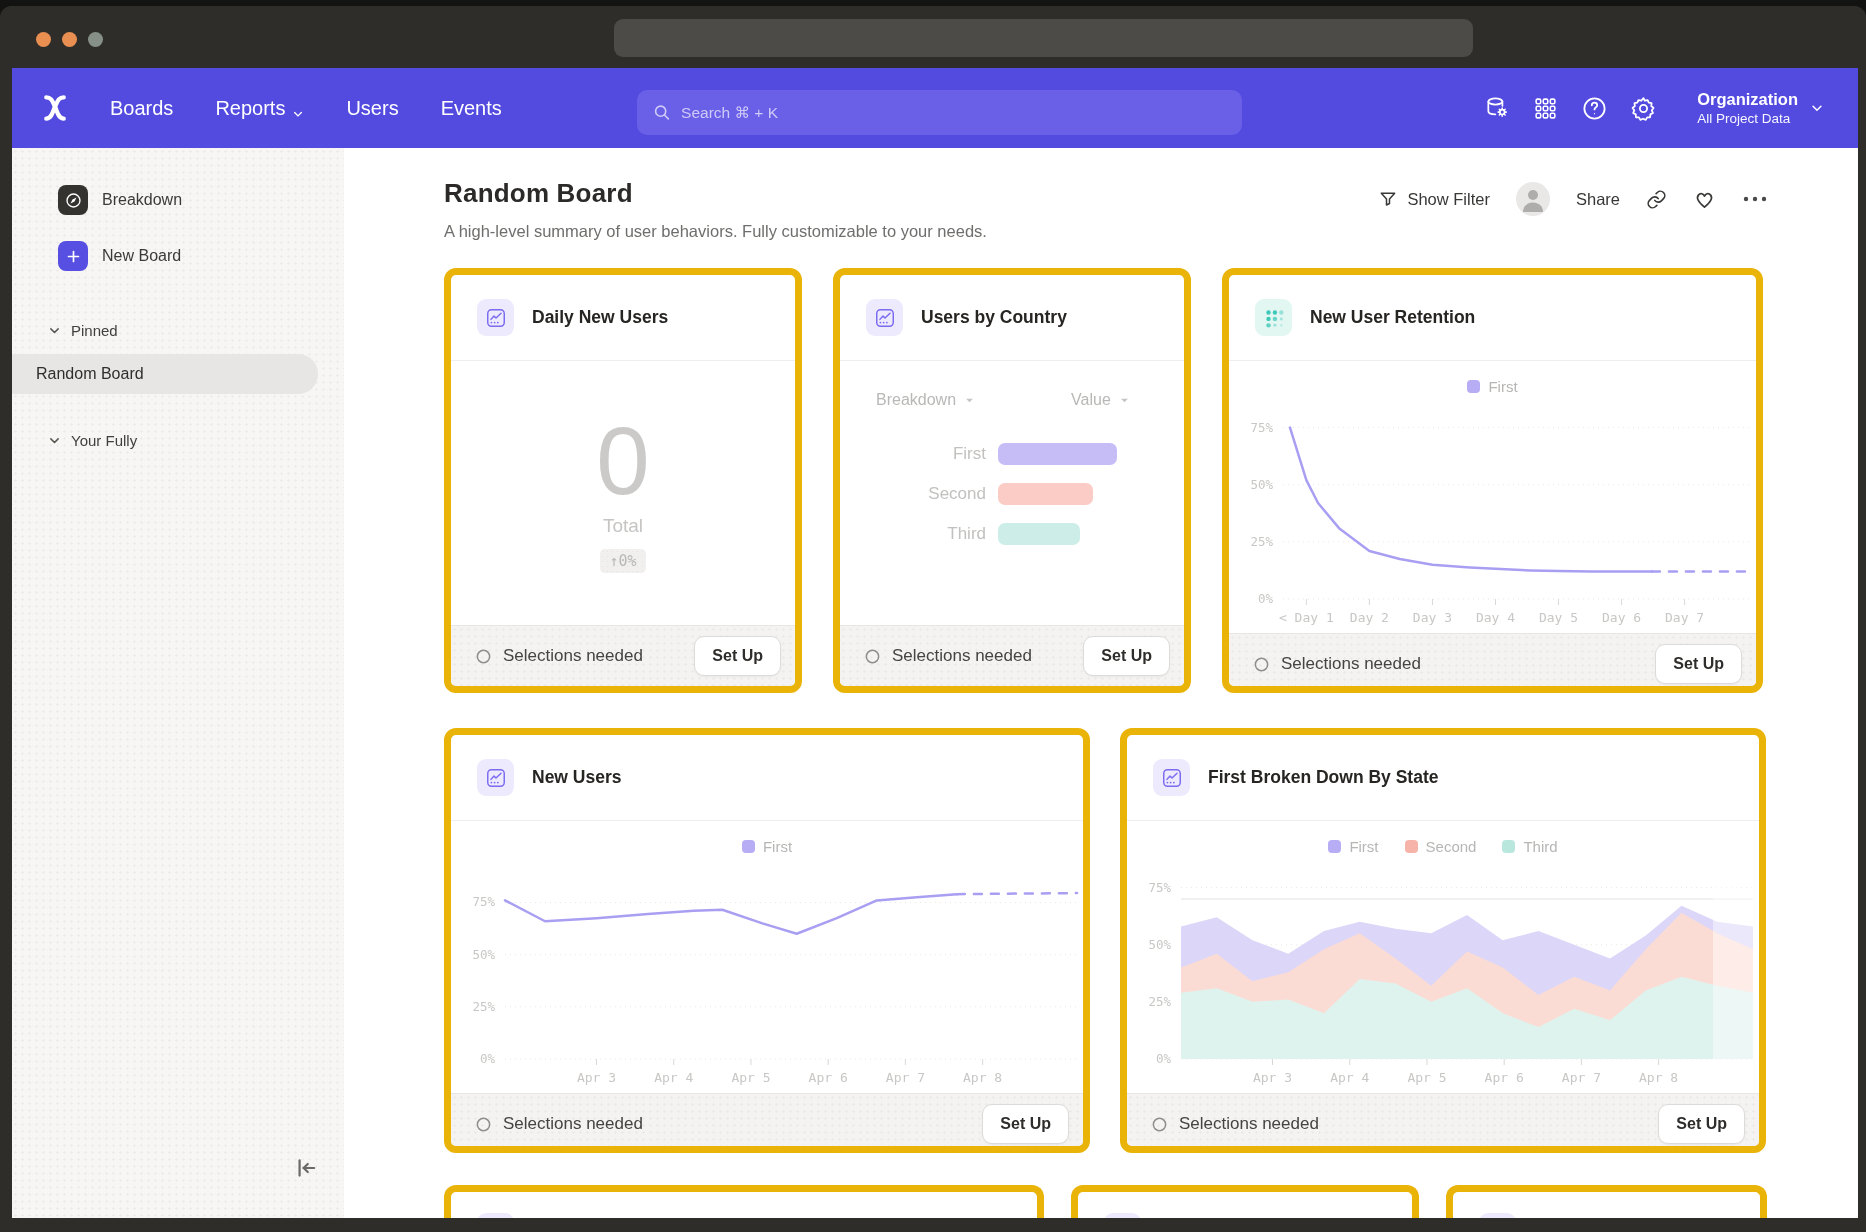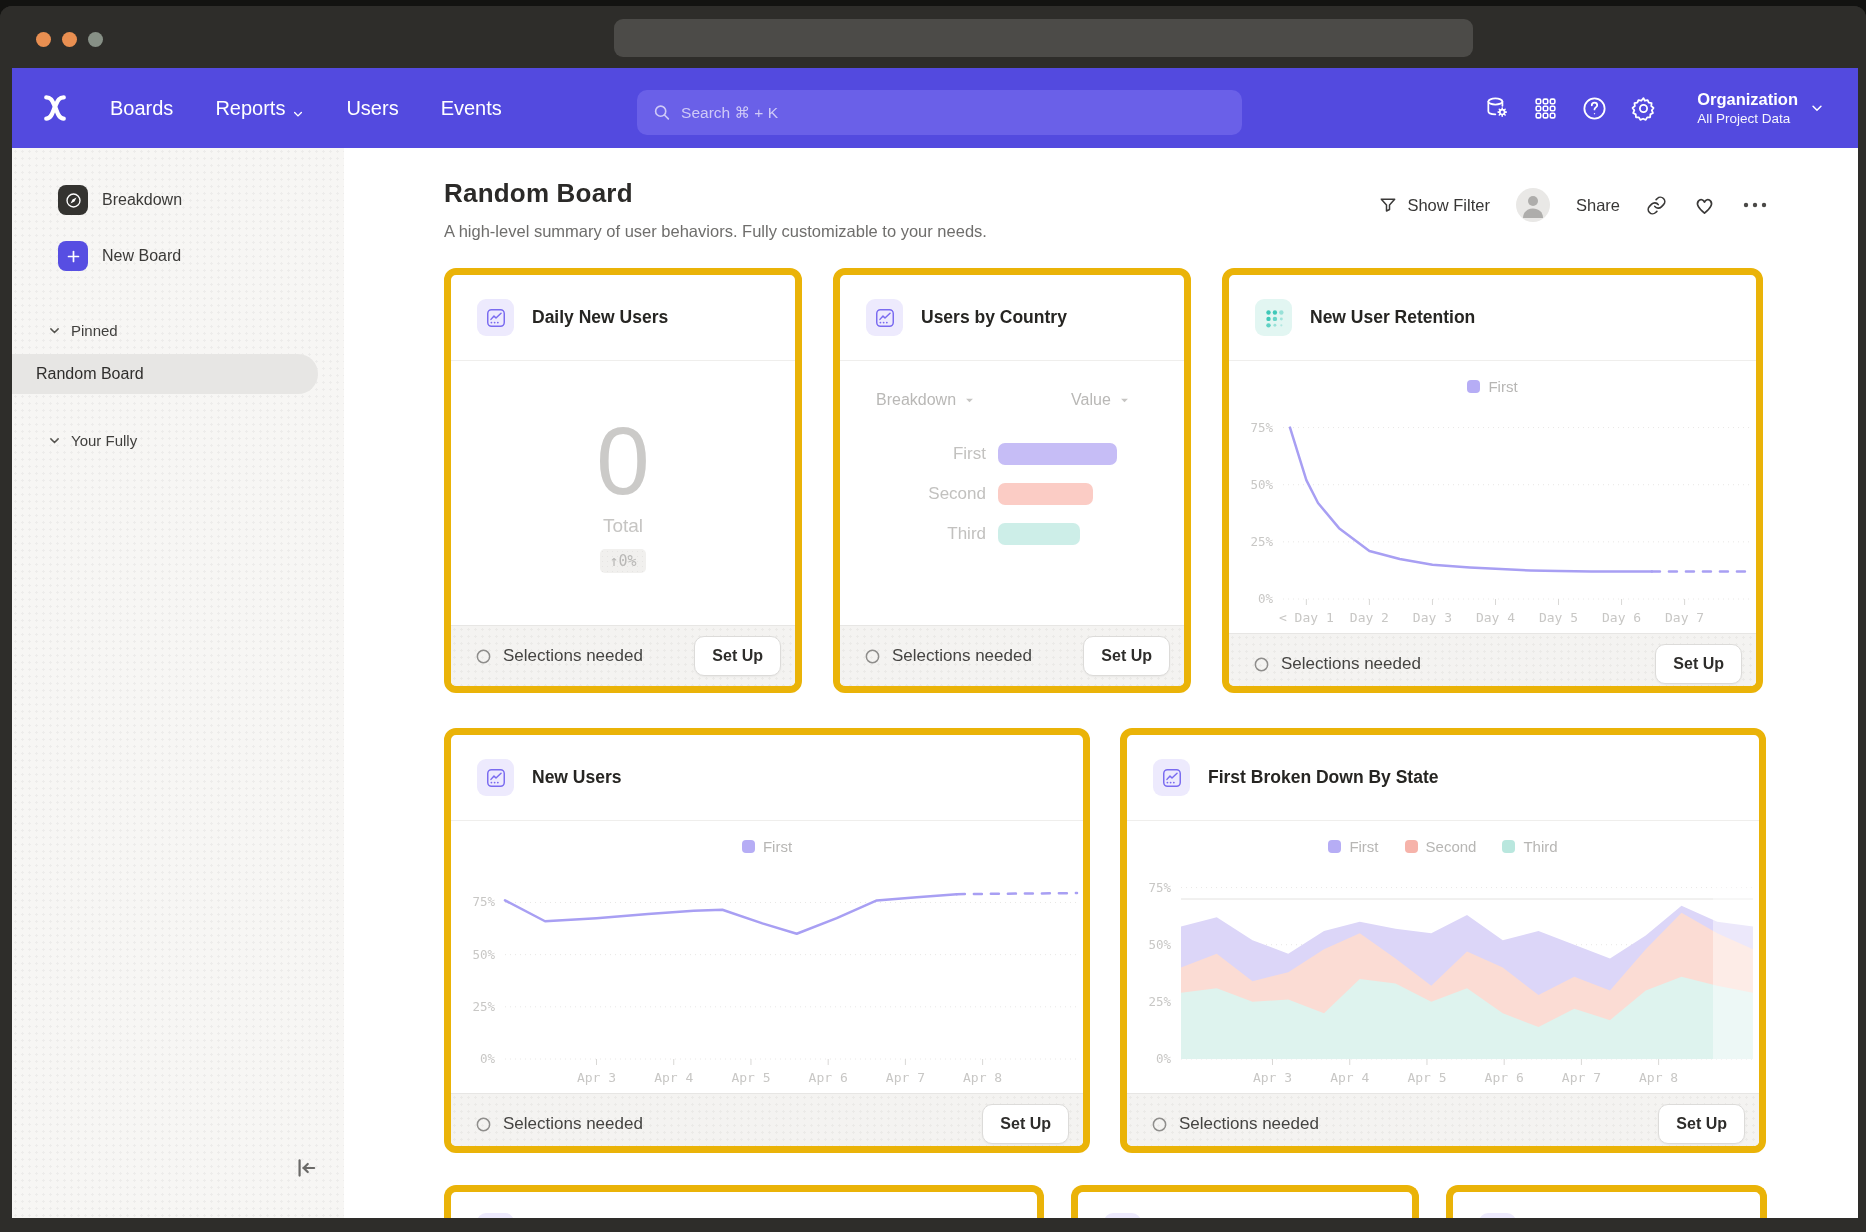--- a/index.html
+++ b/index.html
@@ -35,21 +35,21 @@
   .side-ico { width:30px; height:30px; border-radius:8px; display:flex; align-items:center; justify-content:center; flex:none; }
   .side-label { font-size:16px; font-weight:500; color:#3b3a38; }
   .side-section { display:flex; align-items:center; gap:10px; padding-left:36px; height:24px; color:#403f3d; font-size:15px; font-weight:500; margin-top:46px; cursor:default; }
   .side-selected { margin-top:12px; height:40px; background:#e7e6e4; border-radius:0 22px 22px 0; width:306px; display:flex; align-items:center; padding-left:24px; font-size:16px; color:#2f2e2c; cursor:default; }
   .collapse-btn { position:absolute; right:24px; bottom:36px; width:28px; height:28px; color:#6b6a68; cursor:default; }
 
   .main { flex:1; background:#fff; position:relative; overflow:hidden; }
   .board-header { position:absolute; left:100px; right:90px; top:30px; display:flex; justify-content:space-between; align-items:flex-start; }
   .board-title { font-size:26px; font-weight:700; color:#2b2a28; letter-spacing:.2px; }
   .board-sub { font-size:16.5px; color:#6f6e6c; margin-top:13px; }
-  .actions { display:flex; align-items:center; gap:26px; margin-top:10px; }
+  .actions { display:flex; align-items:center; gap:26px; margin-top:4px; }
   .action { display:flex; align-items:center; gap:9px; font-size:16.5px; font-weight:500; color:#383736; cursor:default; }
   .avatar { width:34px; height:34px; border-radius:50%; background:#e9e8e6; overflow:hidden; display:flex; align-items:center; justify-content:center; }
 
   .cardrow { position:absolute; display:flex; }
   .row1 { left:100px; top:120px; gap:31px; }
   .row2 { left:100px; top:580px; gap:30px; }
   .row3 { left:100px; top:1037px; gap:27px; }
 
   .card { background:#fff; border:7px solid #eab308; border-radius:12px; display:flex; flex-direction:column; overflow:hidden; }
   .card.h425 { height:425px; }

